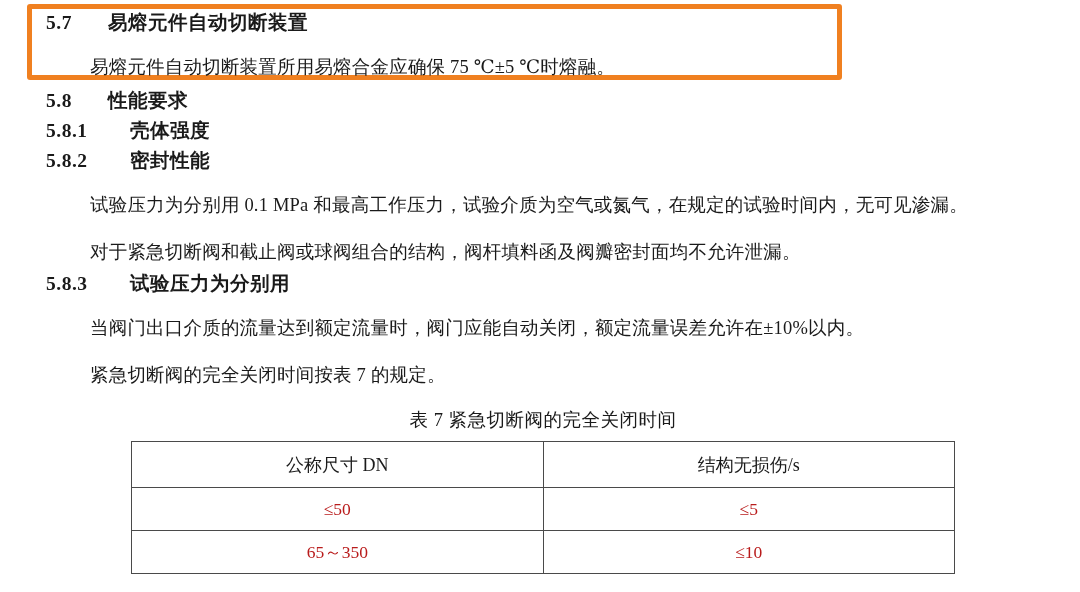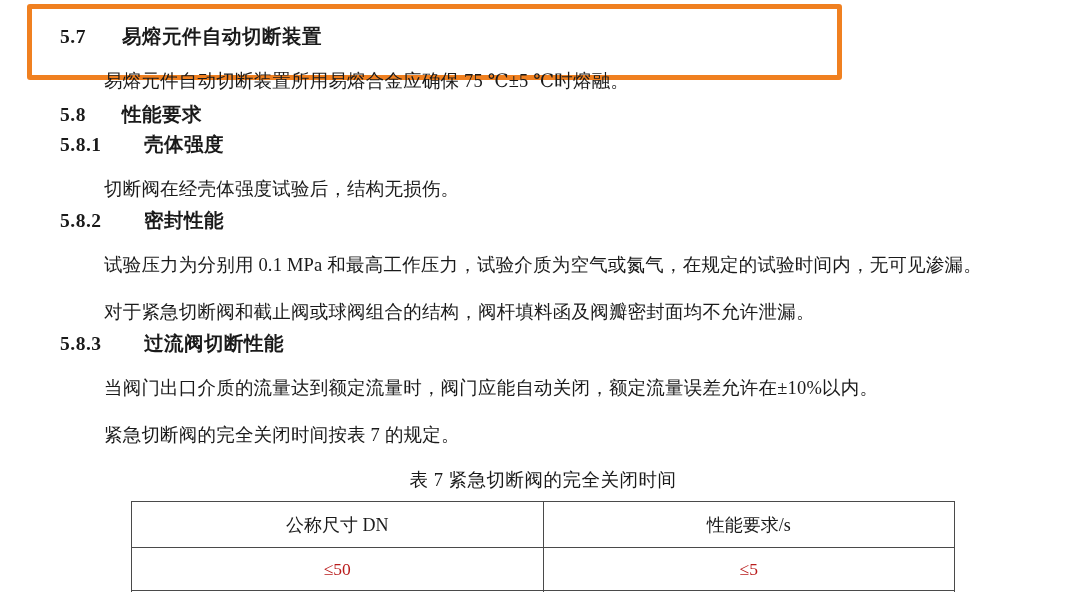--- a/index.html
+++ b/index.html
@@ -12,21 +12,21 @@
     height: 592px;
     font-family: "Liberation Serif", "DejaVu Serif", serif;
     color: #1a1a1a;
     overflow: hidden;
     position: relative;
   }
   .page {
     position: relative;
     width: 1080px;
     height: 592px;
-    padding: 14px;
+    padding: 0;
   }
 
   
   .highlight-box {
     position: absolute;
     left: 27px;
     top: 4px;
     width: 815px;
     height: 76px;
     border: 5px solid #f08020;
@@ -114,42 +114,41 @@
 
     <div class="spacer-xs"></div>
 
     <div class="clause-head">
       <span class="clause-num">5.8</span><span class="clause-title">性能要求</span>
     </div>
 
     <div class="clause-head">
       <span class="clause-num wide">5.8.1</span><span class="clause-title">壳体强度</span>
     </div>
-    <p class="para">切断阀在经壳体强度试验后，结构无损伤。</p>
 
     <div class="clause-head">
       <span class="clause-num wide">5.8.2</span><span class="clause-title">密封性能</span>
     </div>
     <p class="para">试验压力为分别用 0.1 MPa 和最高工作压力，试验介质为空气或氮气，在规定的试验时间内，无可见渗漏。</p>
     <p class="para">对于紧急切断阀和截止阀或球阀组合的结构，阀杆填料函及阀瓣密封面均不允许泄漏。</p>
 
     <div class="clause-head">
-      <span class="clause-num wide">5.8.3</span><span class="clause-title">过流阀切断性能</span>
+      <span class="clause-num wide">5.8.3</span><span class="clause-title">试验压力为分别用</span>
     </div>
     <p class="para">当阀门出口介质的流量达到额定流量时，阀门应能自动关闭，额定流量误差允许在±10%以内。</p>
 
     <p class="para">紧急切断阀的完全关闭时间按表 7 的规定。</p>
 
     <div class="table-caption">表 7   紧急切断阀的完全关闭时间</div>
 
     <table class="t7">
       <thead>
         <tr>
           <th>公称尺寸 DN</th>
-          <th>性能要求/s</th>
+          <th>结构无损伤/s</th>
         </tr>
       </thead>
       <tbody>
         <tr class="body-row">
           <td>≤50</td>
           <td>≤5</td>
         </tr>
         <tr class="body-row">
           <td>65～350</td>
           <td>≤10</td>

